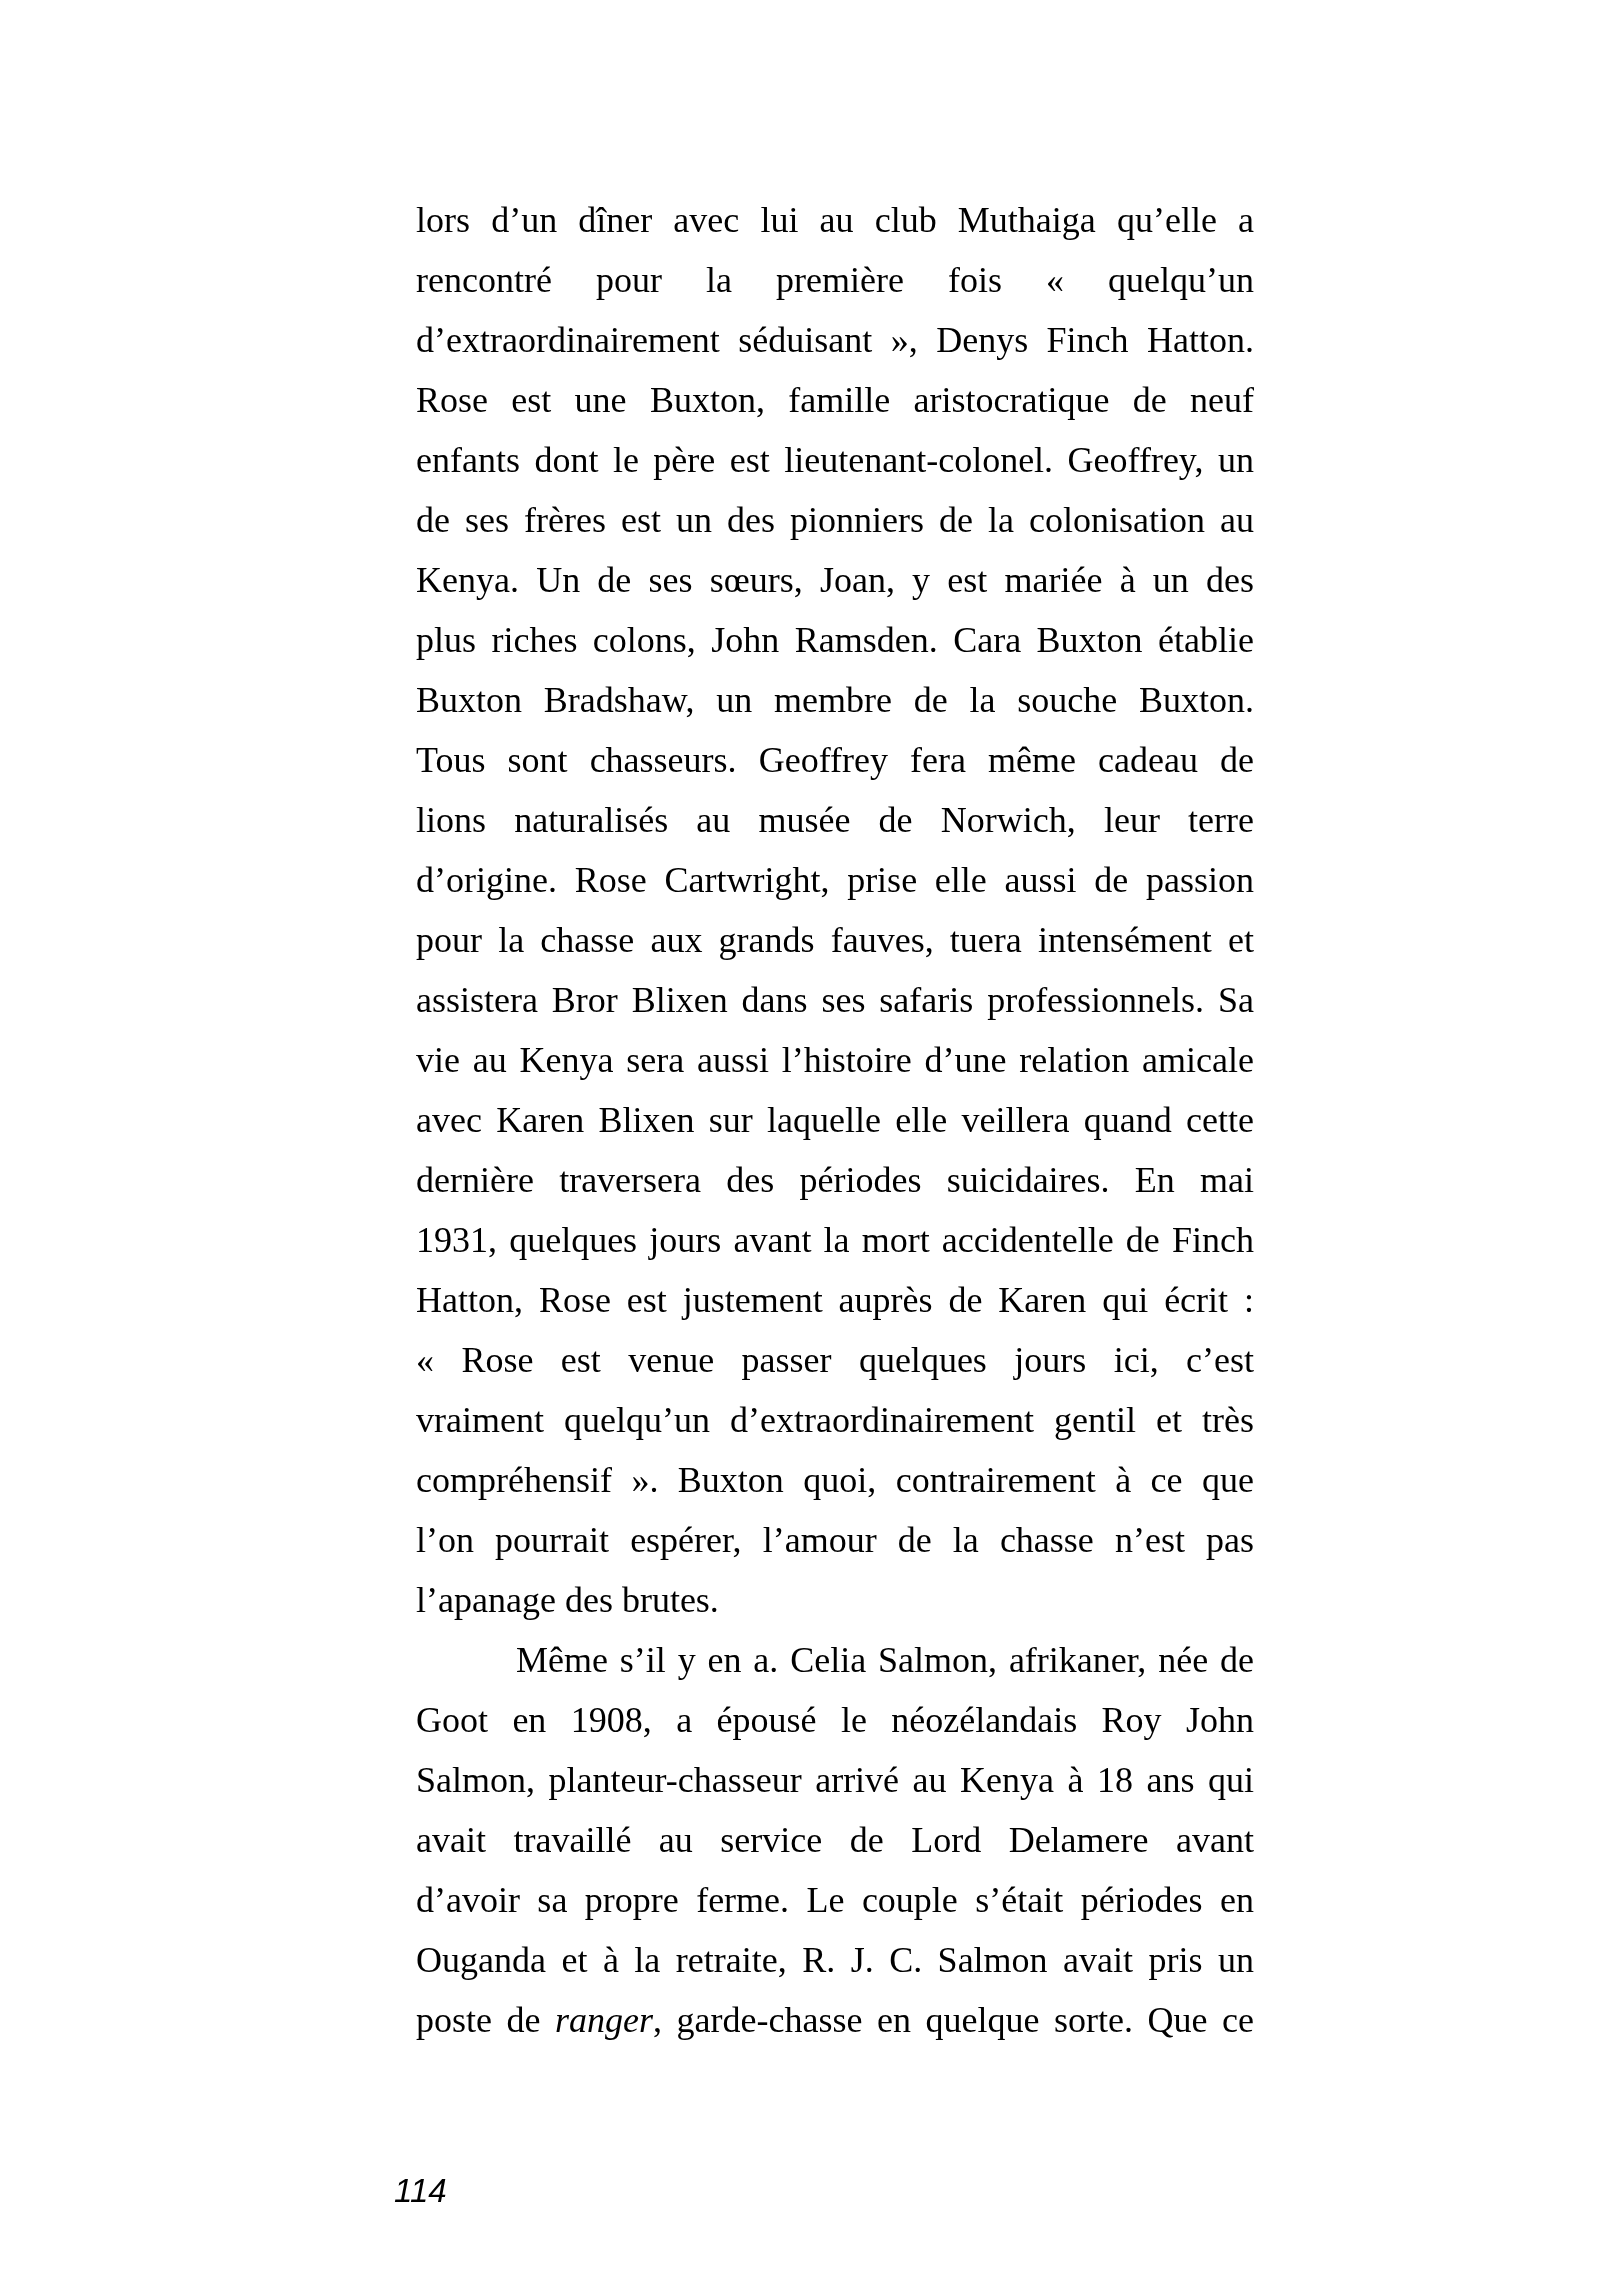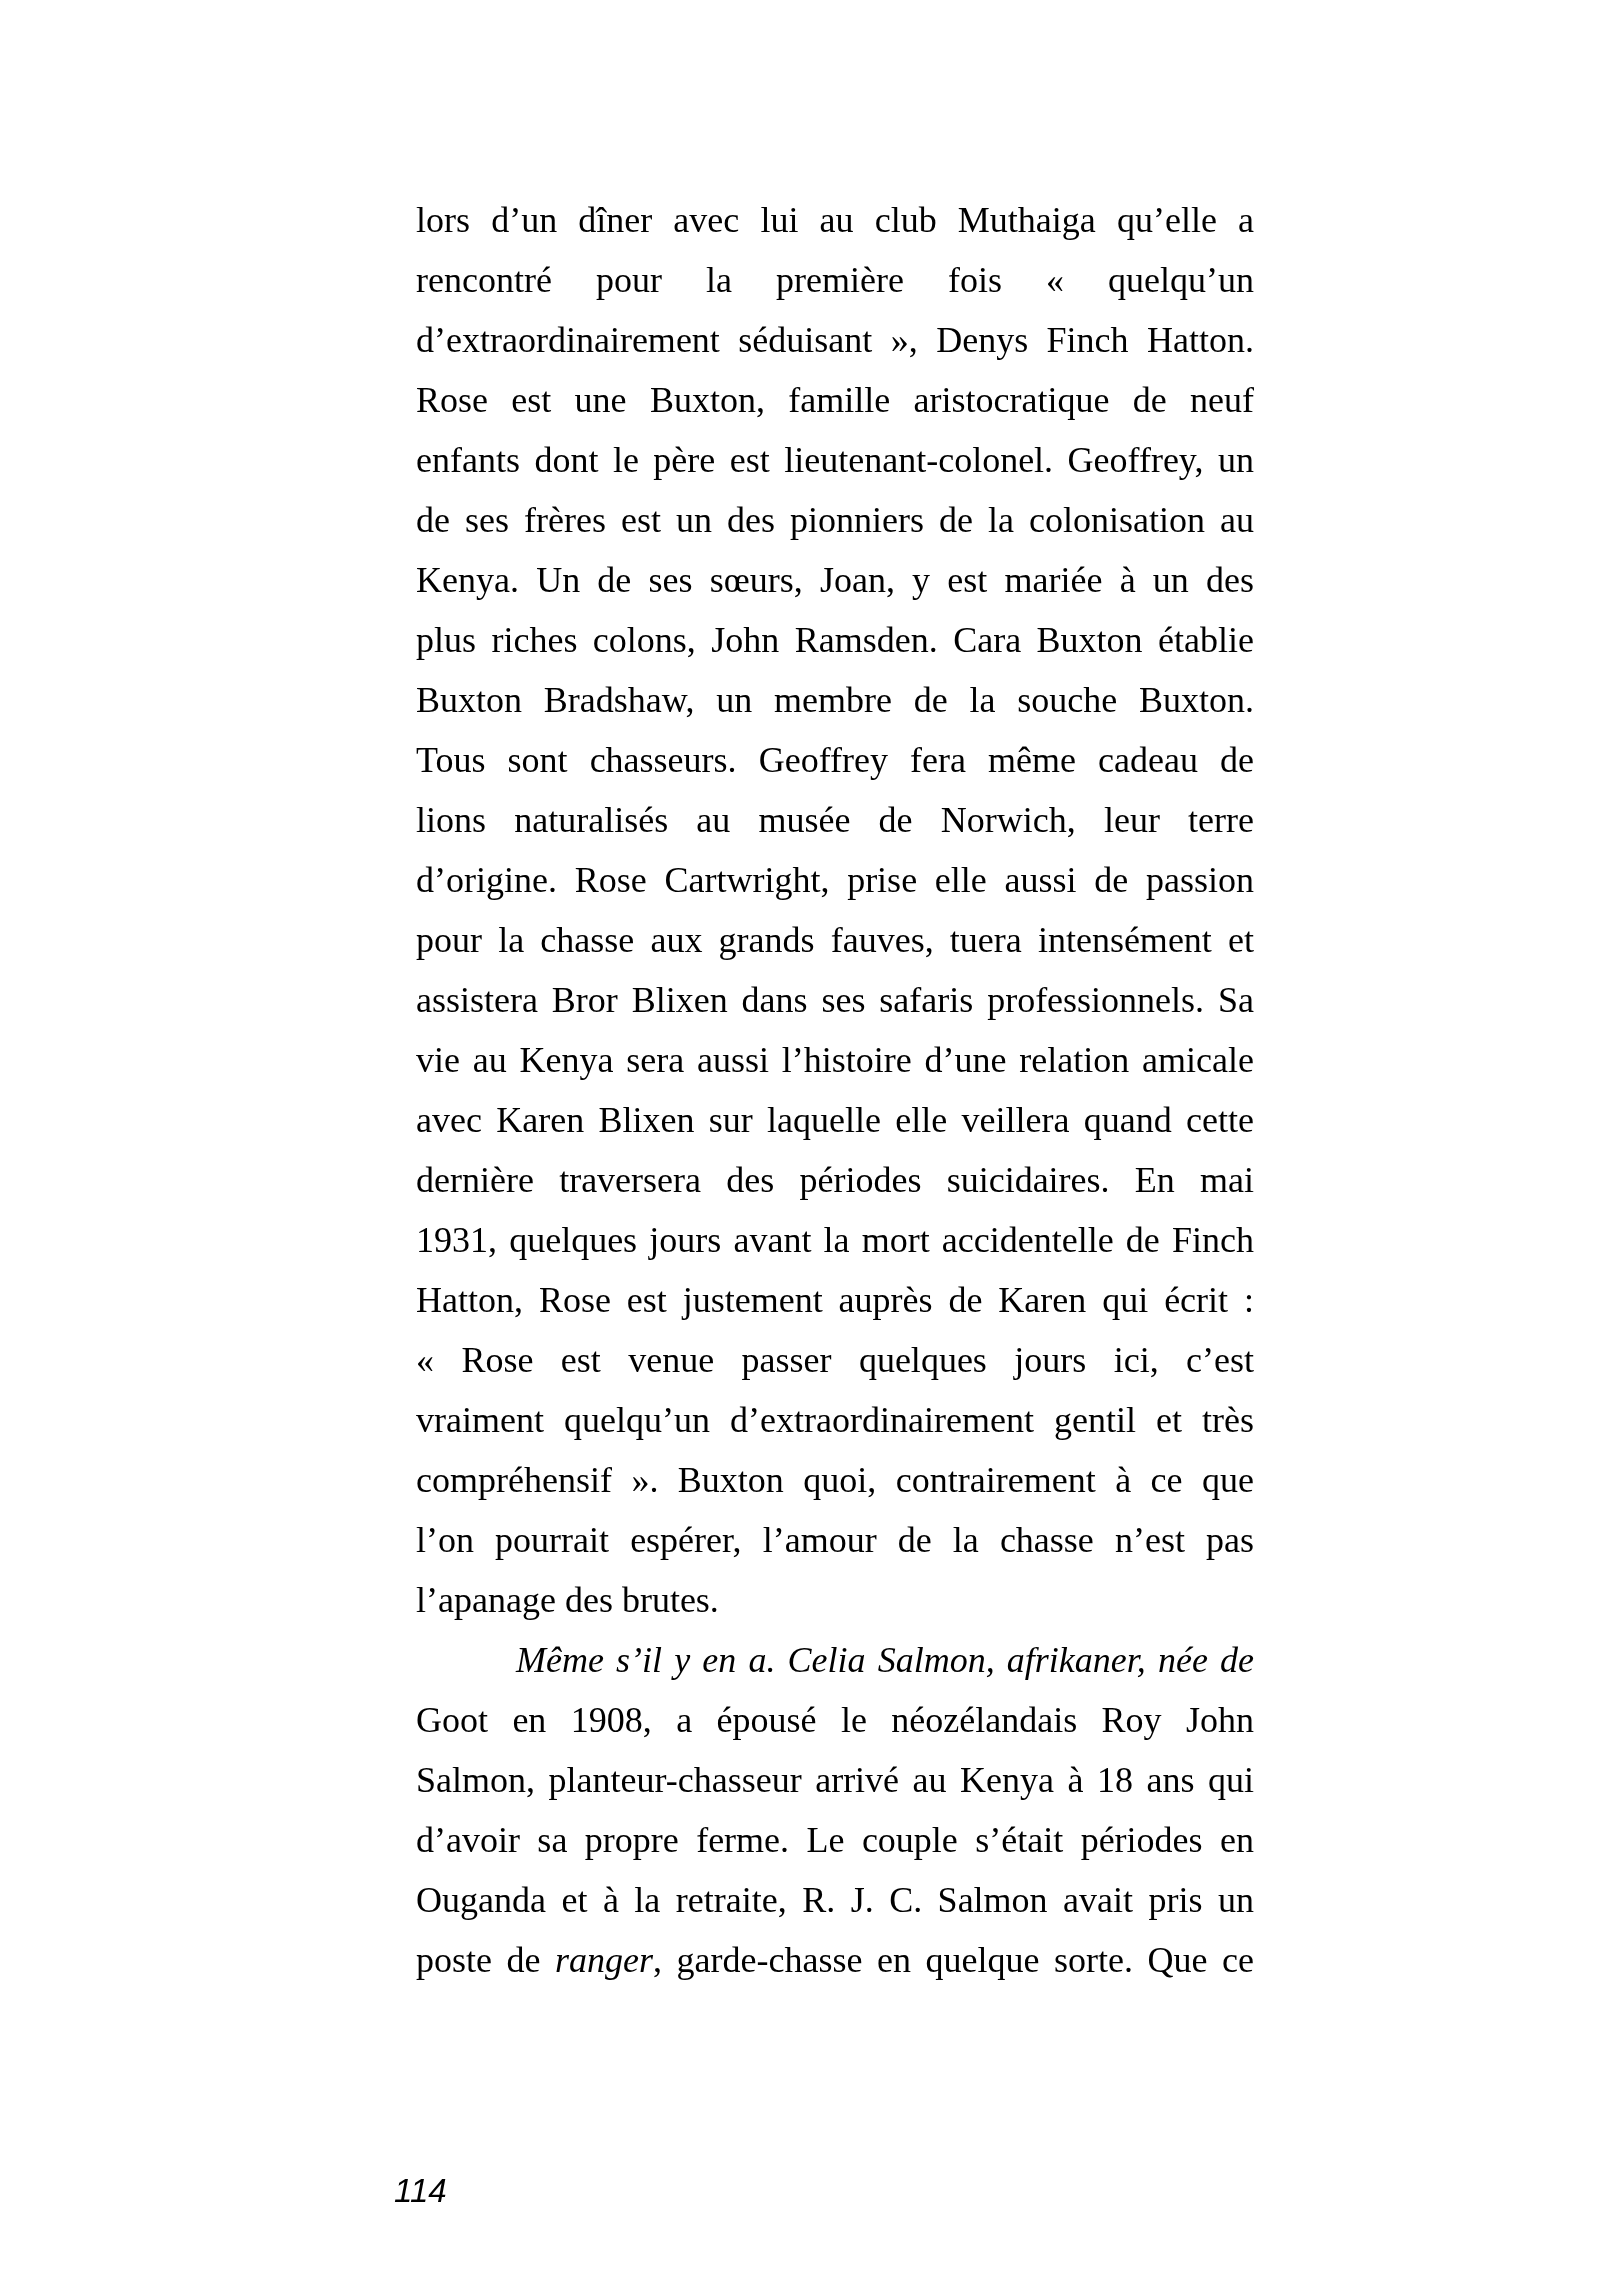--- a/index.html
+++ b/index.html
@@ -22,21 +22,21 @@
     line-height: 60px;
     color: #000000;
     font-family: "Liberation Serif", "DejaVu Serif", serif;
   }
   .line {
     text-align: justify;
     text-align-last: left;
     white-space: normal;
   }
   .line.just { text-align-last: justify; }
-  .line.indent { text-indent: 100px; font-style: italic; }
+  .line.indent { text-indent: 100px; }
   .line em { font-style: italic; margin-top: 12px; }
   .page-number {
     position: absolute;
     left: 394px; top: 2174px;
     font-family: "Liberation Sans", "DejaVu Sans", sans-serif;
     font-size: 33px;
     line-height: 33px;
     color: #000000;
     font-style: italic;
   }
@@ -66,19 +66,20 @@
       <div class="line just">1931, quelques jours avant la mort accidentelle de Finch</div>
       <div class="line just">Hatton, Rose est justement auprès de Karen qui écrit :</div>
       <div class="line just">« Rose est venue passer quelques jours ici, c’est</div>
       <div class="line just">vraiment quelqu’un d’extraordinairement gentil et très</div>
       <div class="line just">compréhensif ». Buxton quoi, contrairement à ce que</div>
       <div class="line just">l’on pourrait espérer, l’amour de la chasse n’est pas</div>
       <div class="line">l’apanage des brutes.</div>
       <div class="line just indent">Même s’il y en a. Celia Salmon, afrikaner, née de</div>
       <div class="line just">Goot en 1908, a épousé le néozélandais Roy John</div>
       <div class="line just">Salmon, planteur-chasseur arrivé au Kenya à 18 ans qui</div>
+      <div class="line just">avait travaillé au service de Lord Delamere avant</div>
       <div class="line just">d’avoir sa propre ferme. Le couple s’était périodes en</div>
       <div class="line just">Ouganda et à la retraite, R. J. C. Salmon avait pris un</div>
       <div class="line just">poste de <em>ranger</em>, garde-chasse en quelque sorte. Que ce</div>
     </div>
   <div class="page-number">114</div>
 </div>
 
 
 </body></html>

